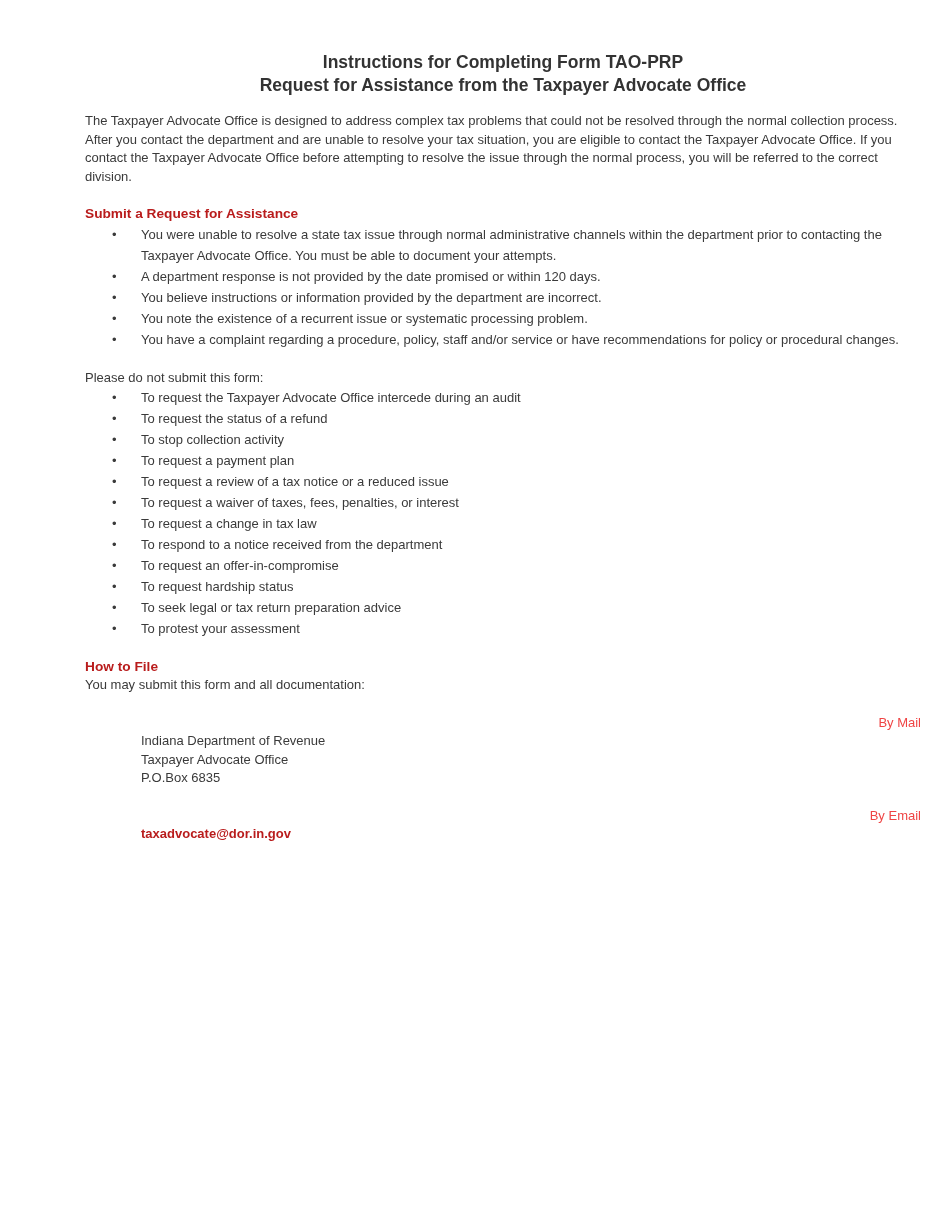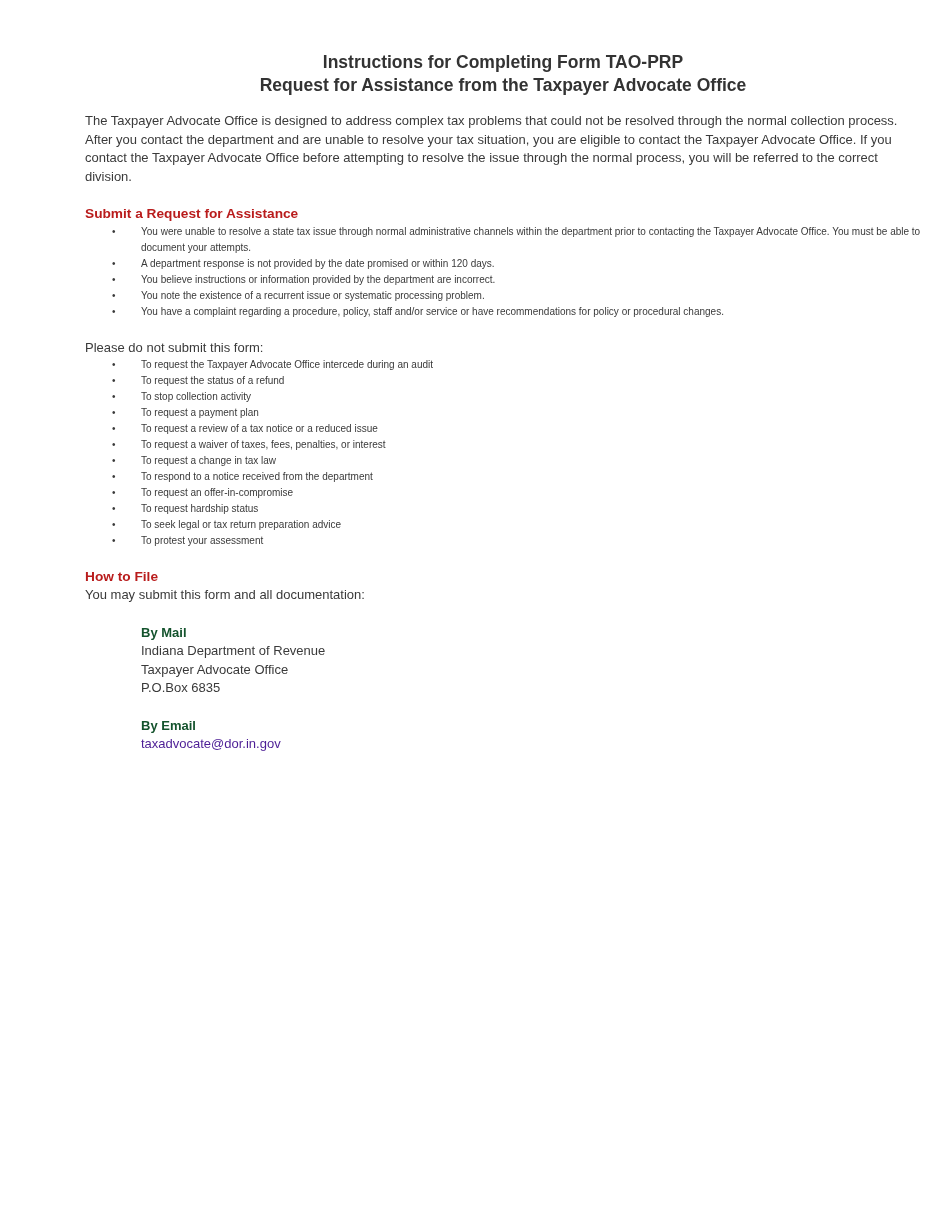--- a/index.html
+++ b/index.html
@@ -39,42 +39,44 @@
     line-height: 18.6px;
     font-weight: bold;
     color: #b91c1c;
   }
   .bullet-list {
     list-style: none;
   }
   .bullet-list li {
     position: relative;
     padding-left: 56px;
-    font-size: 10px;
-    line-height: 16px;
+    font-size: 13px;
+    line-height: 21px;
   }
   .bullet-list li::before {
     content: "\2022";
     position: absolute;
     left: 27px;
     top: 0;
   }
   .spacer { height: 18.6px; }
   .method-block {
     padding-left: 56px;
     margin-top: 18.6px;
   }
   .method-label {
-    font-weight: bold;
-    color: #14532d;
+    font-weight: normal;
+    color: #ef4444;
+    text-align: right;
   }
   .email-link {
-    color: #4c1d95;
+    color: #b91c1c;
     text-decoration: none;
     cursor: pointer;
+    font-weight: bold;
   }
 </style>
 </head>
 <body>
 
 <div class="page">
 
   <h1 class="doc-title">
     <span>Instructions for Completing Form TAO-PRP</span><br>
     <span>Request for Assistance from the Taxpayer Advocate Office</span>

